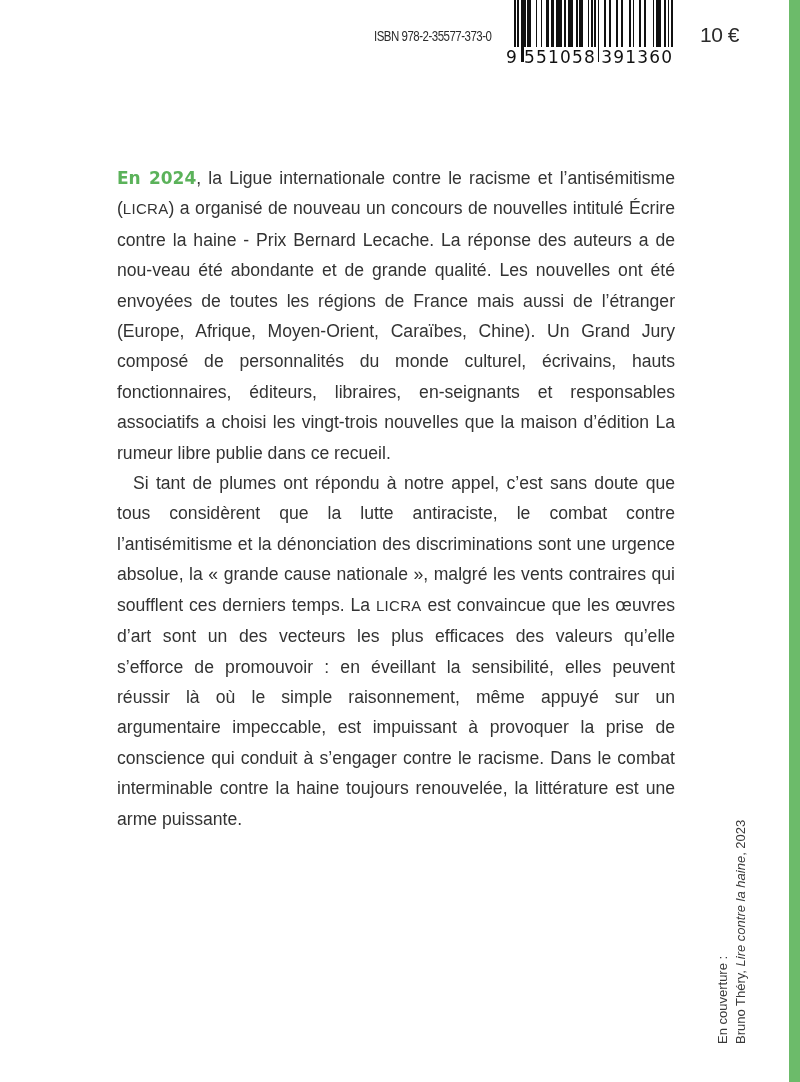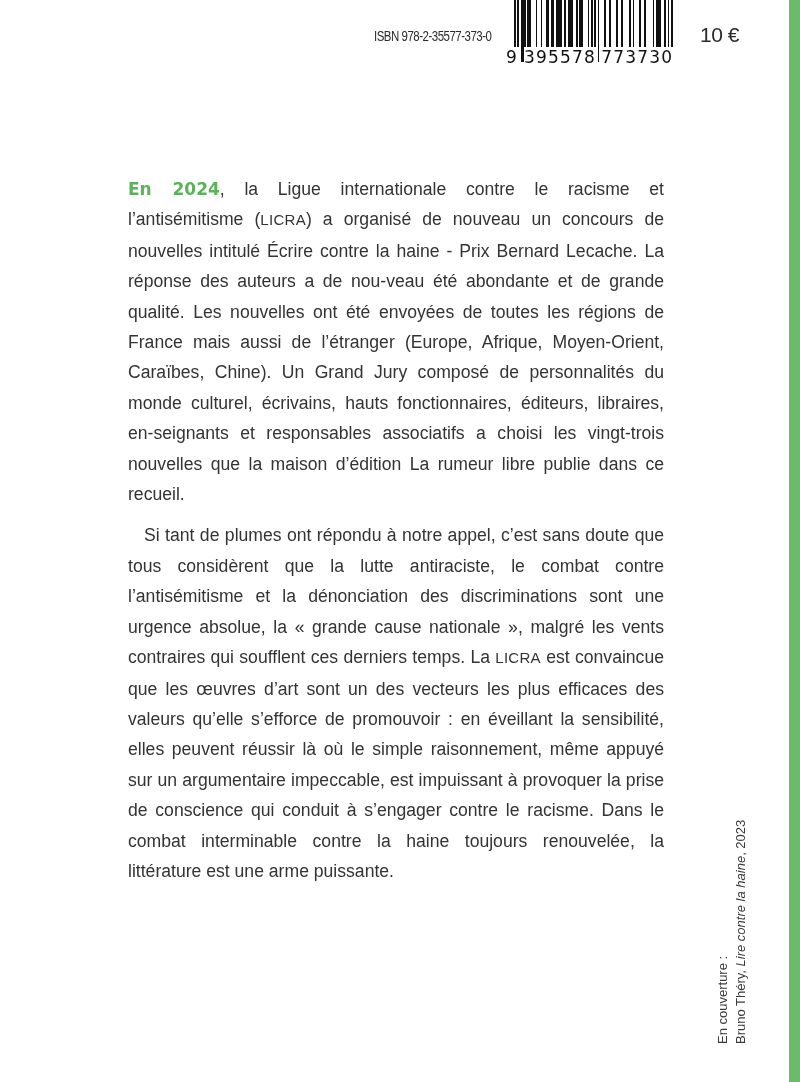--- a/index.html
+++ b/index.html
@@ -89,21 +89,21 @@
     top: 163px;
     width: 558px;
     font-family: "Liberation Sans", sans-serif;
     font-size: 17.6px;
     line-height: 30.4px;
     color: #333333;
     text-align: justify;
     hyphens: manual;
   }
   .body-text p {
-    margin: 11px;
+    margin: 0;
   }
   .body-text p.indent {
     text-indent: 16px;
   }
   .lead {
     font-family: "DejaVu Sans", sans-serif;
     font-weight: bold;
     color: #5bb25a;
     font-size: 17px;
   }
@@ -226,21 +226,21 @@
       <span style="width: 1.68421px; background: rgb(17, 17, 17);"></span>
       <span style="width: 1.68421px; background: transparent;"></span>
       <span style="width: 1.68421px; background: transparent;"></span>
       <span style="width: 1.68421px; background: rgb(17, 17, 17);"></span>
       <span style="width: 1.68421px; background: transparent;"></span>
       <span style="width: 1.68421px; background: rgb(17, 17, 17);"></span>
       <span style="width: 1.68421px; background: transparent;"></span>
       <span style="width: 1.68421px; background: rgb(17, 17, 17);"></span>
     </div>
   <div class="barcode-digits">
-    <span class="d1">9</span><span style="display:inline-block;width:4px;"></span><span class="dg">395578</span><span style="display:inline-block;width:5px;"></span><span class="dg">773730</span>
+    <span class="d1">9</span><span style="display:inline-block;width:4px;"></span><span class="dg">551058</span><span style="display:inline-block;width:5px;"></span><span class="dg">391360</span>
   </div>
 </div>
 
 <div class="price">10 €</div>
 
 <div class="body-text">
   <p><span class="lead">En 2024</span><span>, la Ligue internationale contre le racisme et l’antisémitisme (</span><span class="smallcaps">LICRA</span><span>) a organisé de nouveau un concours de nouvelles intitulé Écrire contre la haine - Prix Bernard Lecache. La réponse des auteurs a de nou-veau été abondante et de grande qualité. Les nouvelles ont été envoyées de toutes les régions de France mais aussi de l’étranger (Europe, Afrique, Moyen-Orient, Caraïbes, Chine). Un Grand Jury composé de personnalités du monde culturel, écrivains, hauts fonctionnaires, éditeurs, libraires, en-seignants et responsables associatifs a choisi les vingt-trois nouvelles que la maison d’édition La rumeur libre publie dans ce recueil.</span></p>
   <p class="indent"><span>Si tant de plumes ont répondu à notre appel, c’est sans doute que tous considèrent que la lutte antiraciste, le combat contre l’antisémitisme et la dénonciation des discriminations sont une urgence absolue, la « grande cause nationale », malgré les vents contraires qui soufflent ces derniers temps. La </span><span class="smallcaps">LICRA</span><span> est convaincue que les œuvres d’art sont un des vecteurs les plus efficaces des valeurs qu’elle s’efforce de promouvoir : en éveillant la sensibilité, elles peuvent réussir là où le simple raisonnement, même appuyé sur un argumentaire impeccable, est impuissant à provoquer la prise de conscience qui conduit à s’engager contre le racisme. Dans le combat interminable contre la haine toujours renouvelée, la littérature est une arme puissante.</span></p>
 </div>
 

